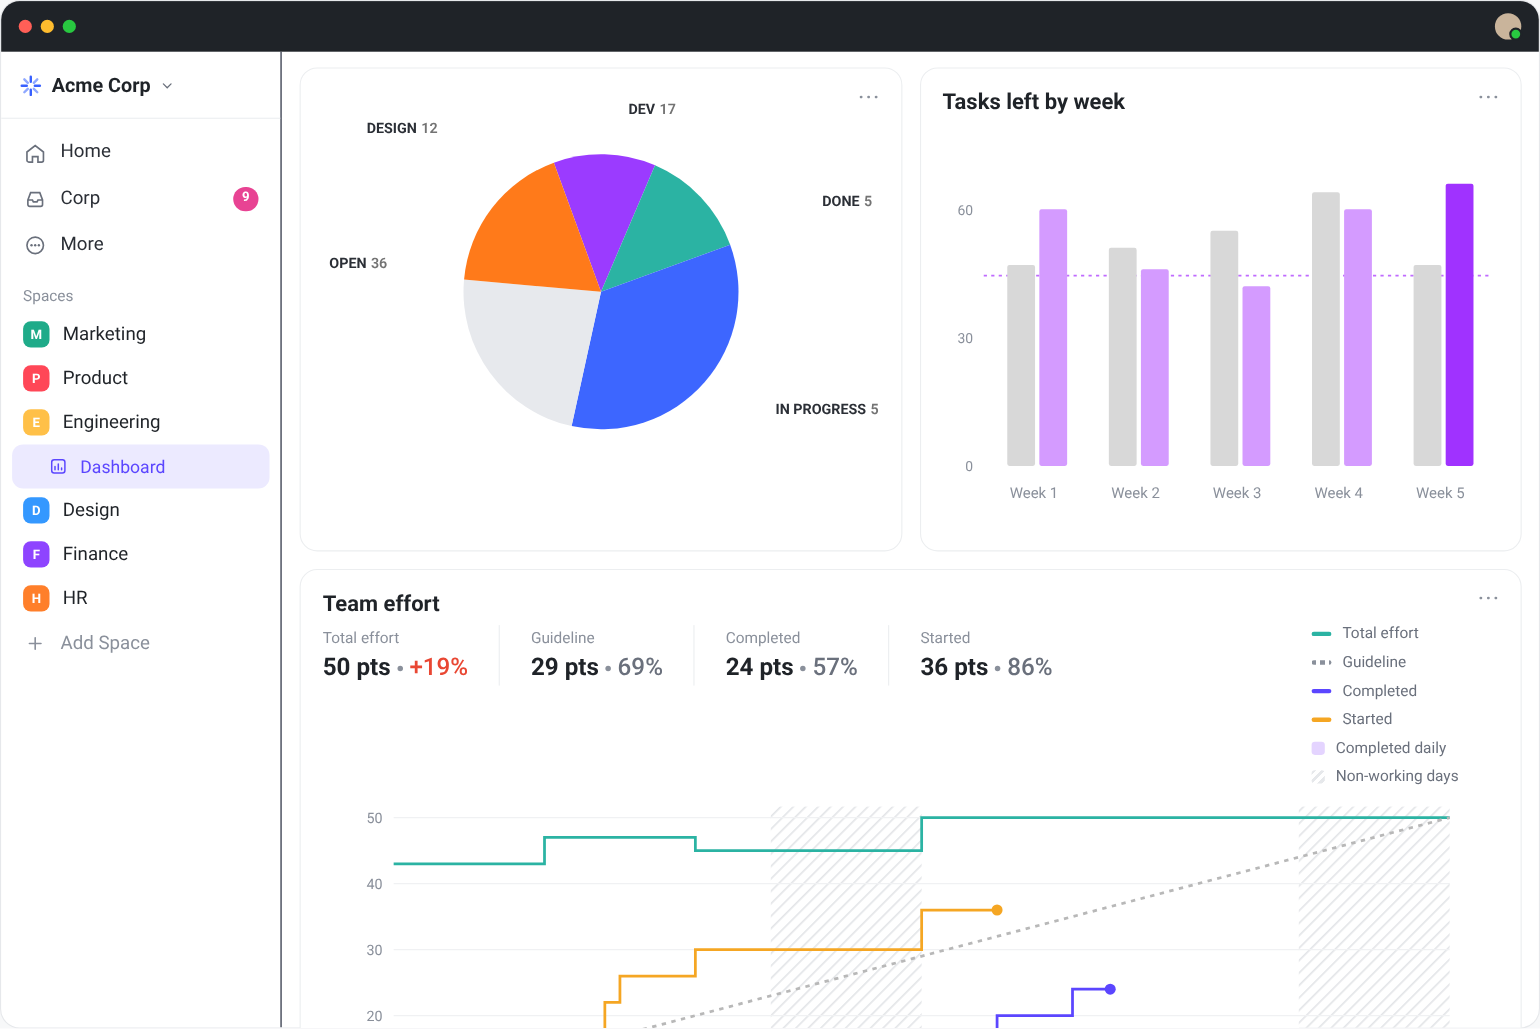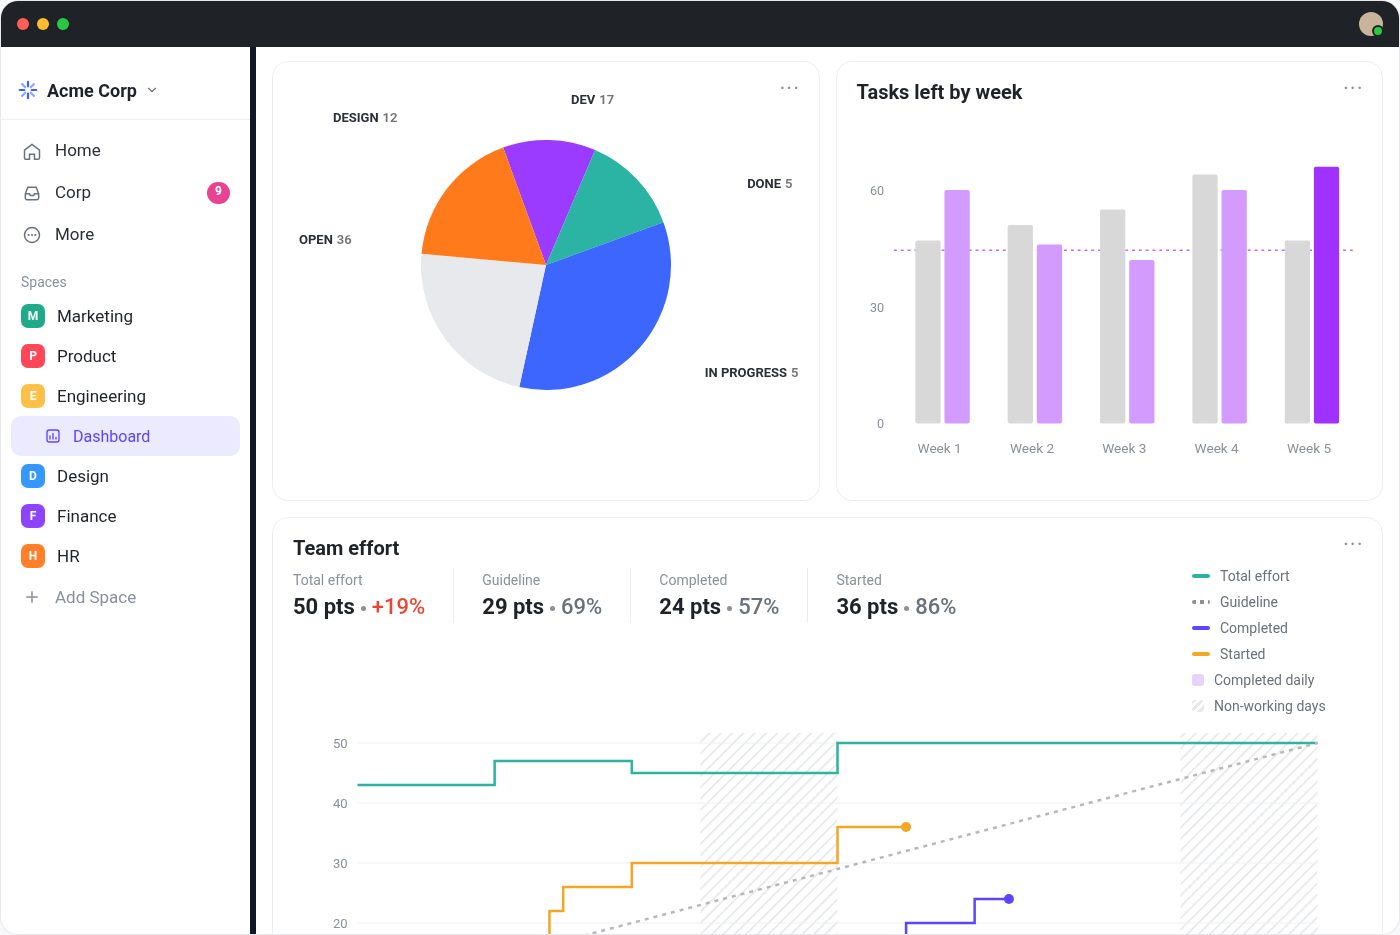--- a/index.html
+++ b/index.html
@@ -5,21 +5,21 @@
   * { box-sizing: border-box; margin: 0; padding: 0; }
   body { font-family: -apple-system, BlinkMacSystemFont, "Segoe UI", Roboto, Helvetica, Arial, sans-serif; background:#f7f8f9; color:#1f2328; }
   .window { width:1400px; height:935px; background:#fff; border-radius:18px; overflow:hidden; display:flex; flex-direction:column; border:1px solid #e6e8eb;}
   .titlebar { height:46px; background:#1f2328; display:flex; align-items:center; padding:0 16px; position:relative;}
   .traffic { display:flex; gap:8px;}
   .dot { width:12px; height:12px; border-radius:50%; }
   .dot.red{background:#ff5f57;} .dot.yellow{background:#febc2e;} .dot.green{background:#28c840;}
   .avatar { width:24px; height:24px; border-radius:50%; background:#c9b49b; margin-left:auto; position:relative;}
   .avatar:after{content:""; position:absolute; right:-1px; bottom:-1px; width:8px; height:8px; background:#28c840; border:2px solid #1f2328; border-radius:50%;}
   .body { flex:1; display:flex; min-height:0;}
-  .sidebar { width:255px; border-right:6px solid #0f172a; padding:24px 10px; overflow:auto;}
+  .sidebar { width:255px; border-right:1px solid #0f172a; padding:12px 10px; overflow:auto;}
   .ws-picker { display:flex; align-items:center; gap:8px; padding:8px 6px; font-weight:700; font-size:18px; cursor:pointer;}
   .logo-icon { width:22px; height:22px; display:flex; align-items:center; justify-content:center;}
   .chev { width:14px; height:14px; color:#6a707c;}
   .sb-sep{height:1px; background:#eceef0; margin:10px -10px;}
   .nav-item { display:flex; gap:12px; padding:10px 10px; border-radius:10px; font-size:17px; color:#2b2f36; cursor:pointer;}
   .nav-item .ic{width:22px;height:22px;color:#6a707c; display:flex;align-items:center;justify-content:center;}
   .nav-item .badge{ margin-left:auto; background:#e84393; color:#fff; font-size:12px; font-weight:700; border-radius:999px; padding:2px 8px;}
   .sb-label{ font-size:14px; color:#8a909b; padding:18px 10px 6px;}
   .space-item{ display:flex; align-items:center; gap:12px; padding:8px 10px; border-radius:10px; font-size:17px; cursor:pointer;}
   .space-badge{ width:24px;height:24px;border-radius:7px;display:flex;align-items:center;justify-content:center;font-size:12px;font-weight:700;color:#fff;}

